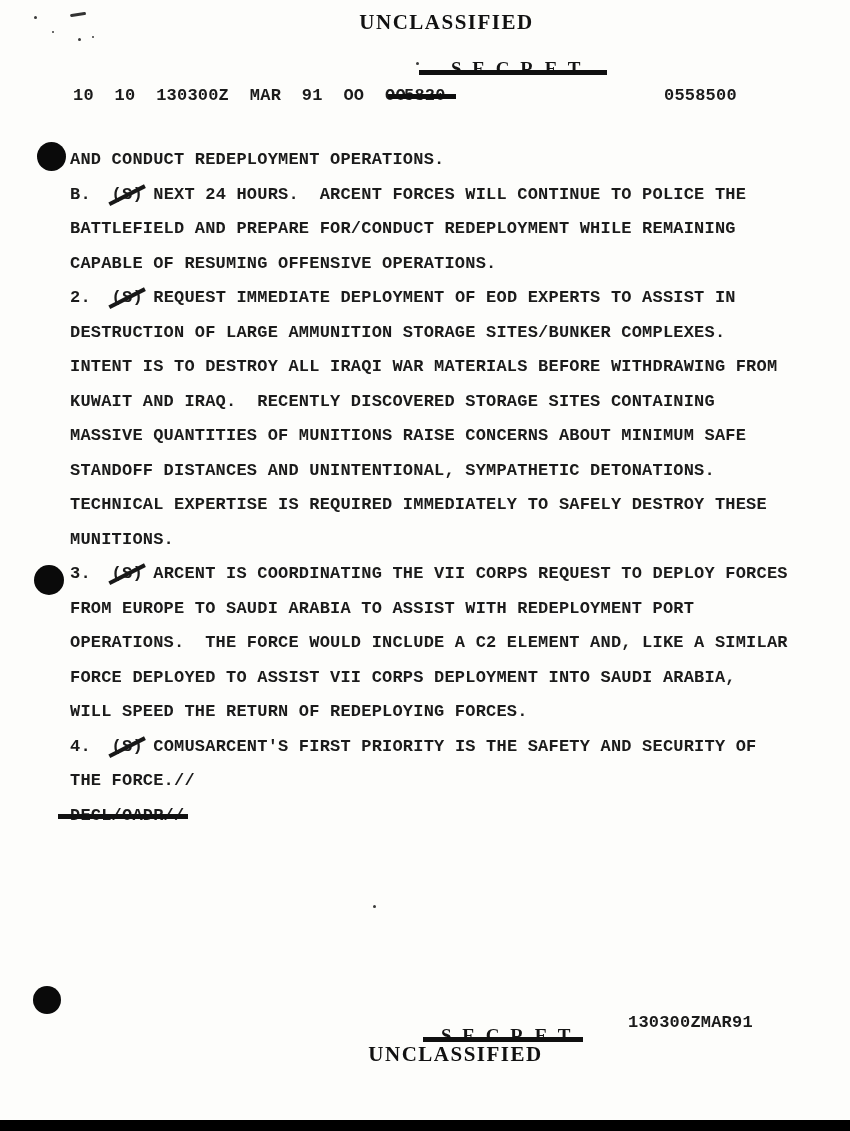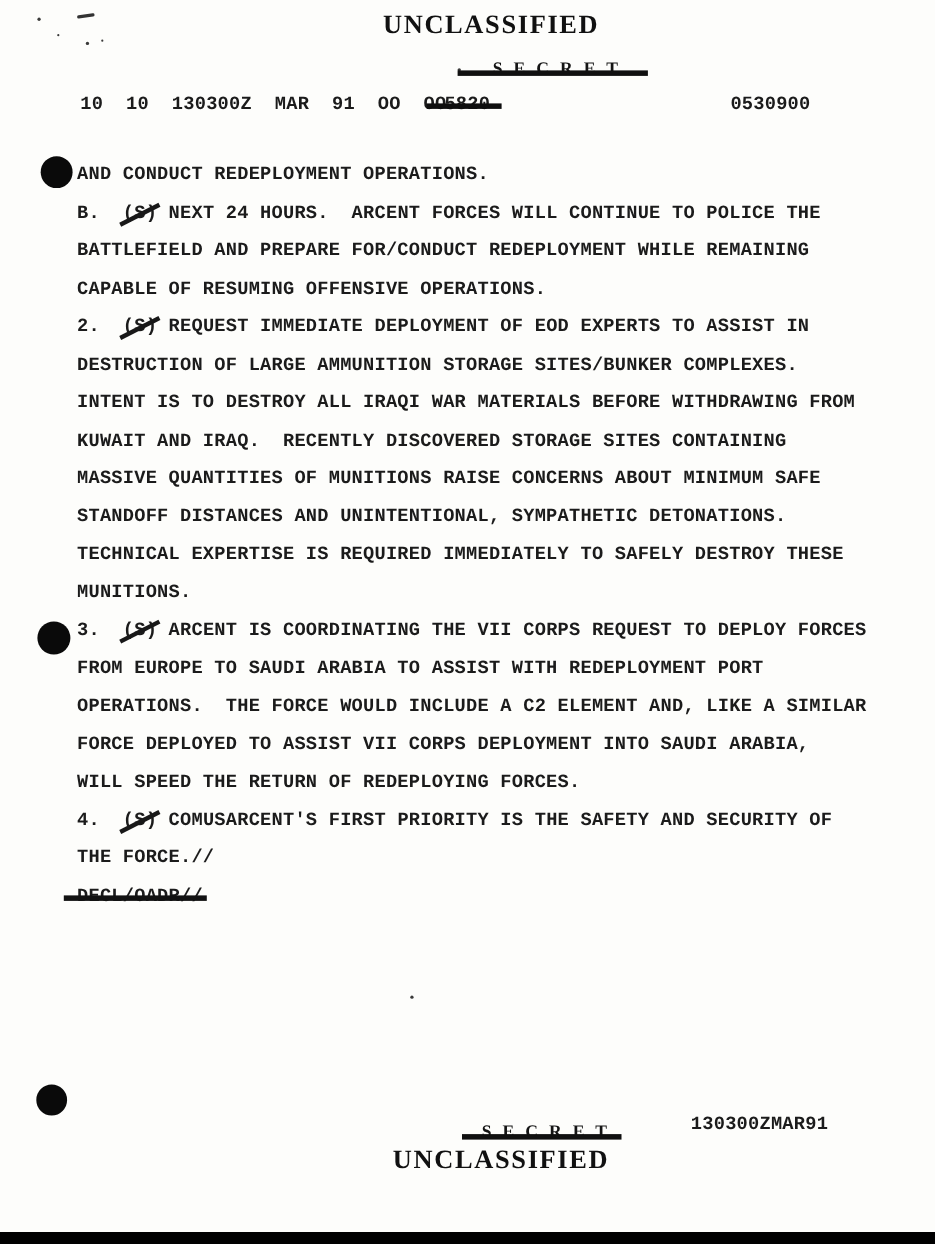--- a/index.html
+++ b/index.html
@@ -6,31 +6,31 @@
   .page{
     position:relative; width:850px; height:1131px; margin:0 auto;
     background:#fdfdfb; color:#1b1b1b; overflow:hidden;
     font-family:"Liberation Mono", monospace;
   }
 
   
   .serif-title{
     position:absolute;
     font-family:"Liberation Serif", serif;
-    font-weight:700; font-size:24px; letter-spacing:1.5px;
+    font-weight:700; font-size:21px; letter-spacing:1.5px;
     color:#111;
     margin-left:11px;
   }
   .title-top{ left:0; right:0; top:10px; text-align:center; padding-left:32px; }
   .title-bottom{ left:0; right:0; top:1042px; text-align:center; padding-left:50px; }
 
   .secret-stamp{
     position:absolute;
     font-family:"Liberation Serif", serif;
-    font-weight:700; font-size:16px; letter-spacing:3px;
+    font-weight:700; font-size:19px; letter-spacing:3px;
     color:#141414; white-space:pre;
   }
   .secret-top{ left:420px; top:36px; }
   .secret-bottom{ left:410px; top:1003px; }
   .secret-stamp .stxt{ position:relative; display:inline-block; }
   .secret-stamp .stxt::after{
     content:""; position:absolute; top:56%; height:4.5px; background:#101010;
   }
   .secret-top .stxt::after{ left:-32px; right:-24px; }
   .secret-bottom .stxt::after{ left:-18px; right:-10px; }
@@ -105,21 +105,21 @@
     <span>UNCLASSIFIED</span>
   </div>
 
   <div class="secret-stamp secret-top">
     <span class="stxt">S E C R E T</span>
   </div>
 
   <div class="header-row mono">
     <span class="header-left">10  10  130300Z  MAR  91  OO  OO</span>
     <span class="header-struck"><span class="stk">5820</span></span>
-    <span class="header-right">0530900</span>
+    <span class="header-right">0558500</span>
   </div>
 
   <div class="doc-body mono"><div class="bline"><span class="seg">AND CONDUCT REDEPLOYMENT OPERATIONS.</span></div><div class="bline"><span class="seg">B.  </span><span class="slash-struck">(S)</span><span class="seg"> NEXT 24 HOURS.  ARCENT FORCES WILL CONTINUE TO POLICE THE</span></div><div class="bline"><span class="seg">BATTLEFIELD AND PREPARE FOR/CONDUCT REDEPLOYMENT WHILE REMAINING</span></div><div class="bline"><span class="seg">CAPABLE OF RESUMING OFFENSIVE OPERATIONS.</span></div><div class="bline"><span class="seg">2.  </span><span class="slash-struck">(S)</span><span class="seg"> REQUEST IMMEDIATE DEPLOYMENT OF EOD EXPERTS TO ASSIST IN</span></div><div class="bline"><span class="seg">DESTRUCTION OF LARGE AMMUNITION STORAGE SITES/BUNKER COMPLEXES.</span></div><div class="bline"><span class="seg">INTENT IS TO DESTROY ALL IRAQI WAR MATERIALS BEFORE WITHDRAWING FROM</span></div><div class="bline"><span class="seg">KUWAIT AND IRAQ.  RECENTLY DISCOVERED STORAGE SITES CONTAINING</span></div><div class="bline"><span class="seg">MASSIVE QUANTITIES OF MUNITIONS RAISE CONCERNS ABOUT MINIMUM SAFE</span></div><div class="bline"><span class="seg">STANDOFF DISTANCES AND UNINTENTIONAL, SYMPATHETIC DETONATIONS.</span></div><div class="bline"><span class="seg">TECHNICAL EXPERTISE IS REQUIRED IMMEDIATELY TO SAFELY DESTROY THESE</span></div><div class="bline"><span class="seg">MUNITIONS.</span></div><div class="bline"><span class="seg">3.  </span><span class="slash-struck">(S)</span><span class="seg"> ARCENT IS COORDINATING THE VII CORPS REQUEST TO DEPLOY FORCES</span></div><div class="bline"><span class="seg">FROM EUROPE TO SAUDI ARABIA TO ASSIST WITH REDEPLOYMENT PORT</span></div><div class="bline"><span class="seg">OPERATIONS.  THE FORCE WOULD INCLUDE A C2 ELEMENT AND, LIKE A SIMILAR</span></div><div class="bline"><span class="seg">FORCE DEPLOYED TO ASSIST VII CORPS DEPLOYMENT INTO SAUDI ARABIA,</span></div><div class="bline"><span class="seg">WILL SPEED THE RETURN OF REDEPLOYING FORCES.</span></div><div class="bline"><span class="seg">4.  </span><span class="slash-struck">(S)</span><span class="seg"> COMUSARCENT'S FIRST PRIORITY IS THE SAFETY AND SECURITY OF</span></div><div class="bline"><span class="seg">THE FORCE.//</span></div><div class="bline full-struck"><span class="seg">DECL/OADR//</span></div></div>
 
   <div class="secret-stamp secret-bottom">
     <span class="stxt">S E C R E T</span>
   </div>
   <div class="dtg mono">130300ZMAR91</div>
 
   <div class="serif-title title-bottom">

